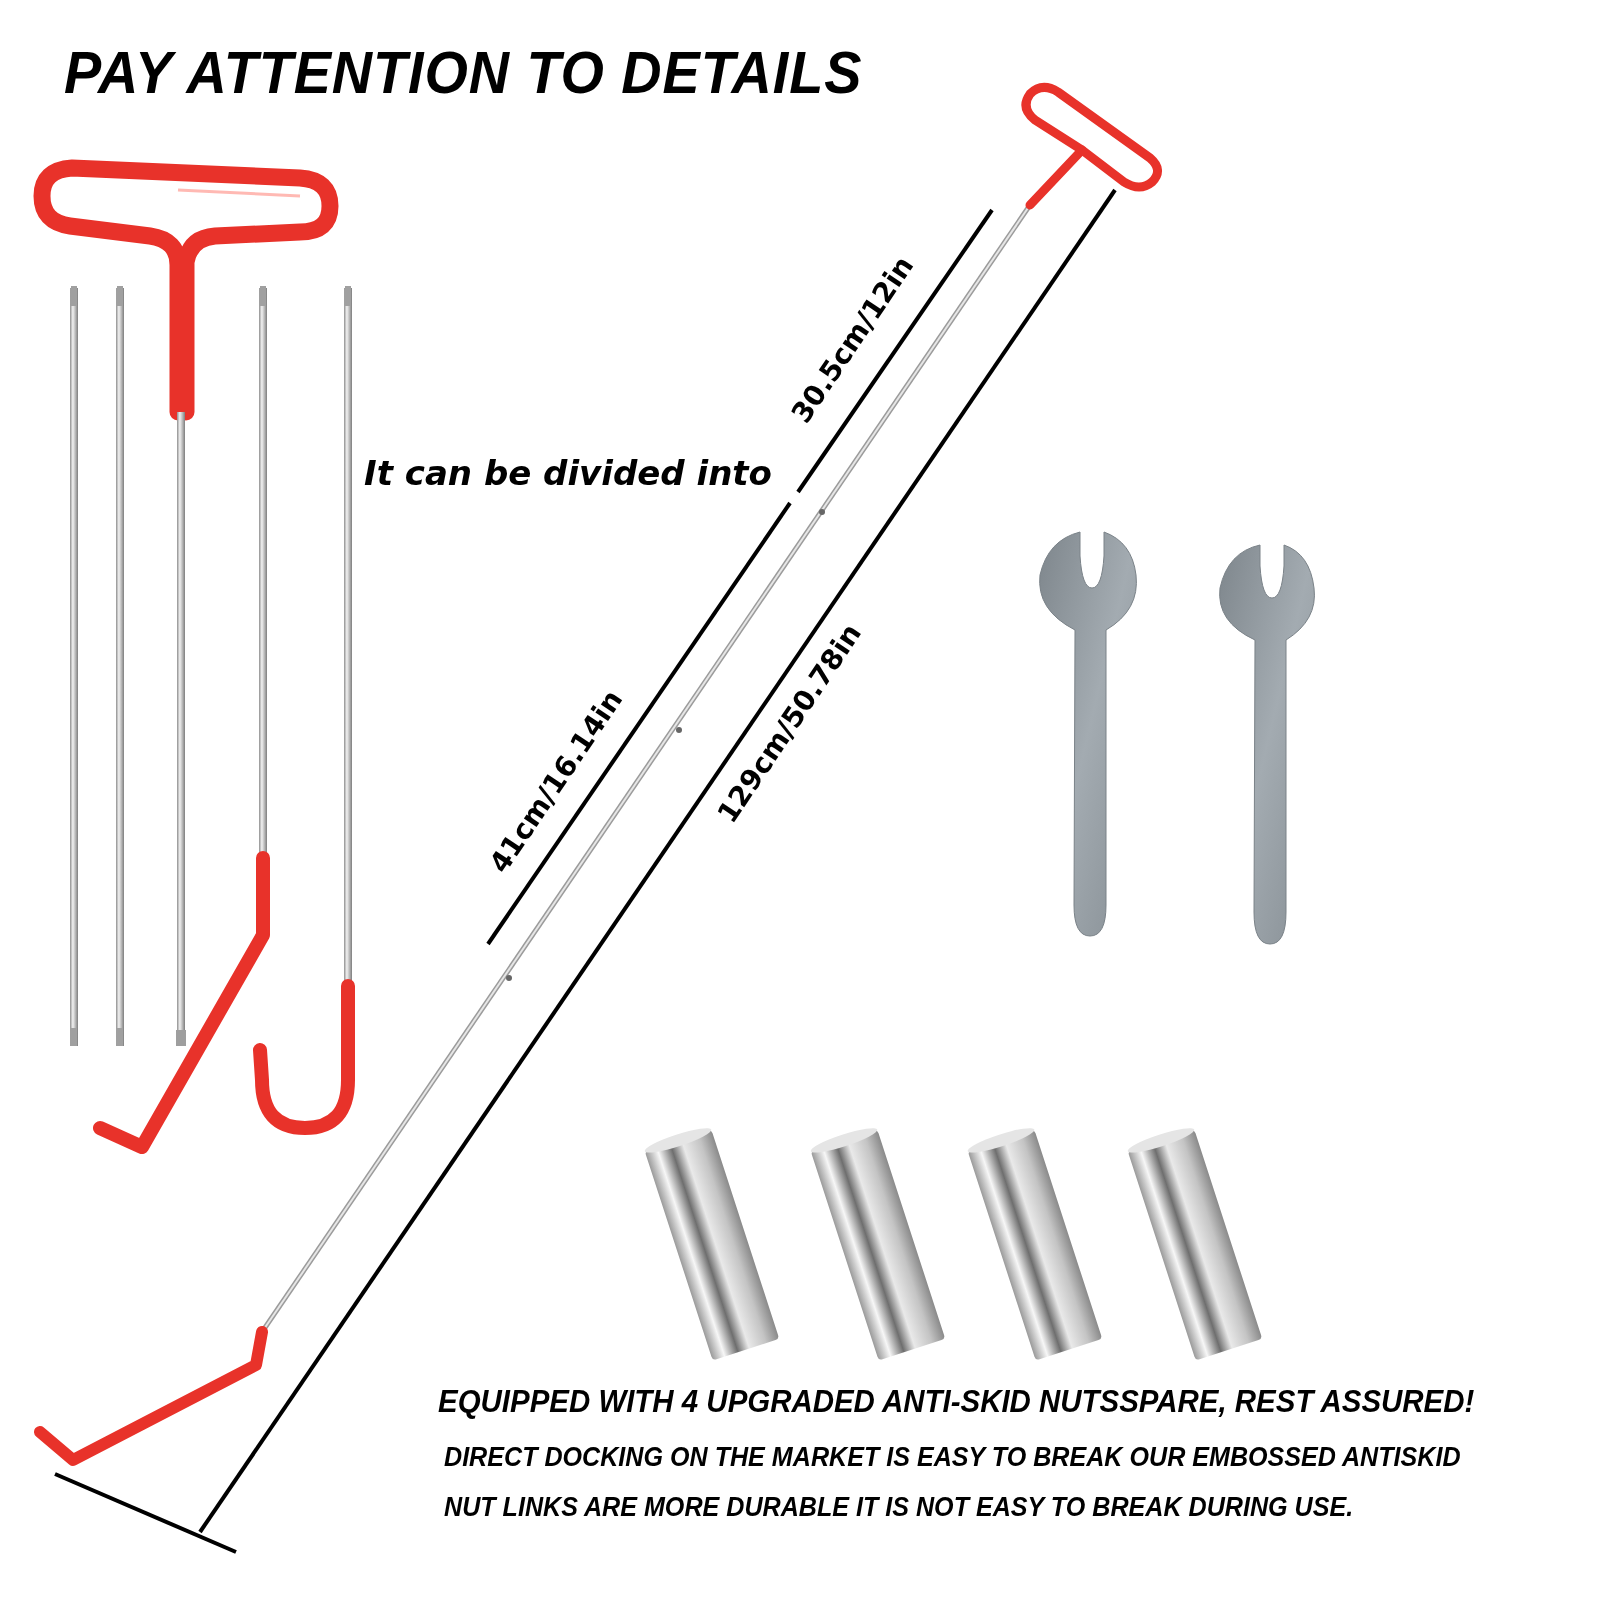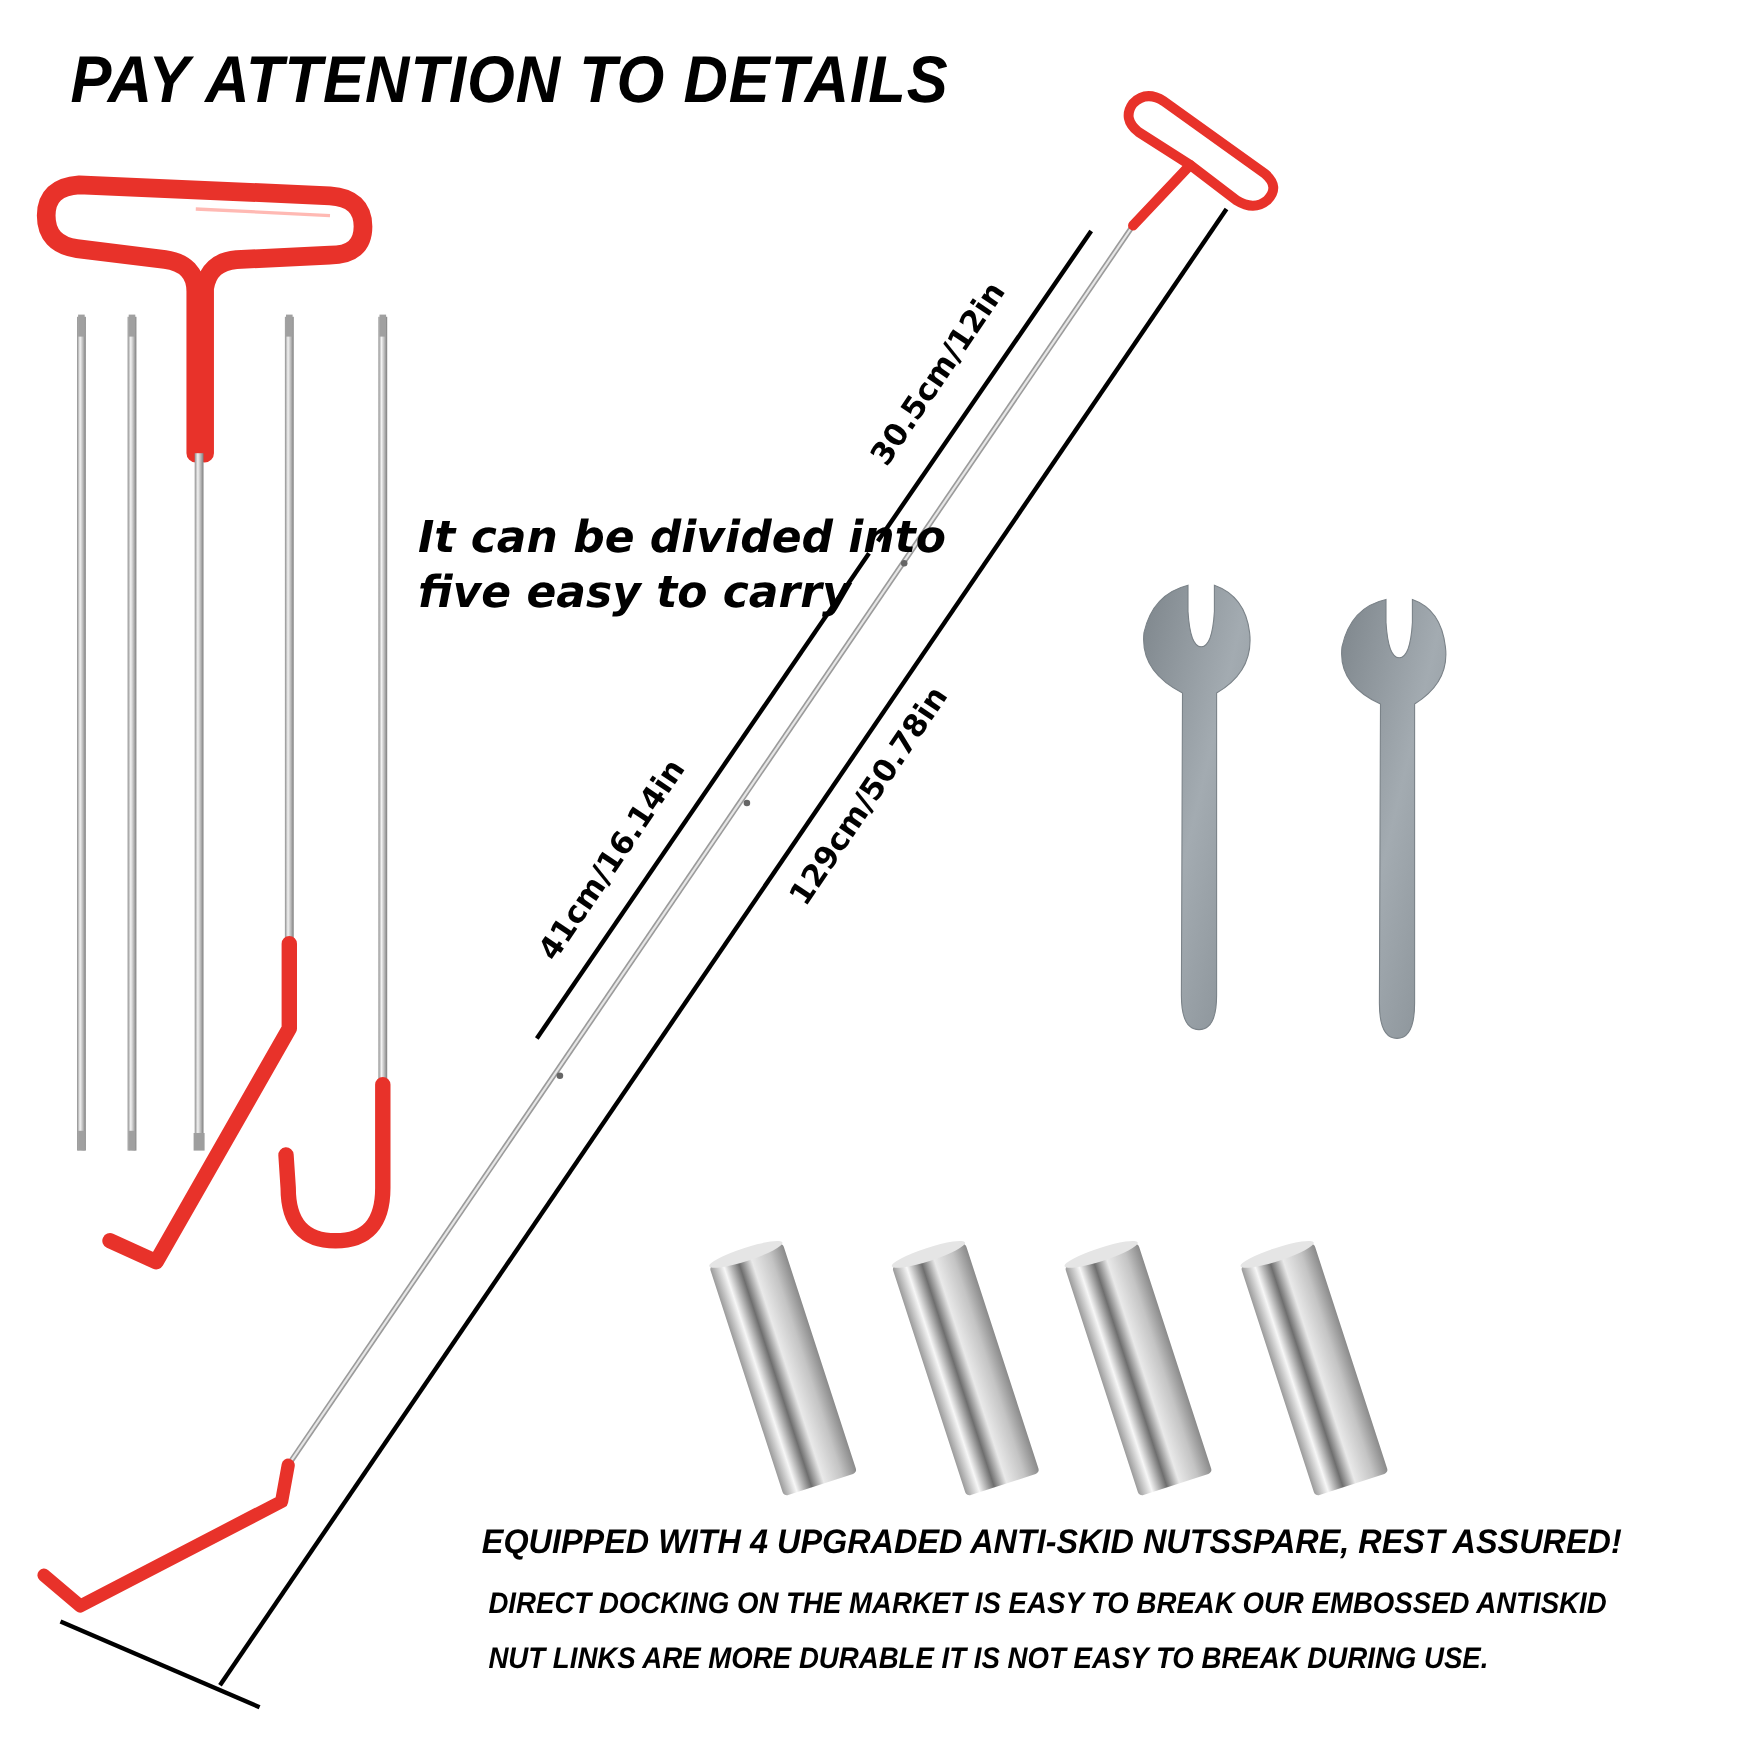--- a/index.html
+++ b/index.html
@@ -3,23 +3,23 @@
   <meta charset="utf-8">
   <style>
     html, body { margin: 0; padding: 0; background: #ffffff; }
     body { width: 1600px; height: 1600px; position: relative; overflow: hidden;
            font-family: "Liberation Sans", "DejaVu Sans", sans-serif; }
     #canvas { position: absolute; left: 0; top: 0; width: 1600px; height: 1600px; }
     .title { position: absolute; left: 64px; top: 38px; margin: 0;
              font-family: "Liberation Sans", sans-serif; font-weight: 700; font-style: italic;
              font-size: 60px; letter-spacing: 1px; color: #000; transform: scaleX(0.93);
              transform-origin: left top; white-space: nowrap; }
-    .caption { position: absolute; left: 364px; top: 448px; margin: 16px;
+    .caption { position: absolute; left: 364px; top: 448px; margin: 0;
                font-family: "DejaVu Sans", sans-serif; font-weight: 700; font-style: italic;
-               font-size: 40px; line-height: 50px; color: #000; }
+               font-size: 34px; line-height: 50px; color: #000; }
     .caption span { display: block; white-space: nowrap; }
     .dim { position: absolute; font-family: "DejaVu Sans", sans-serif; font-weight: 700;
            font-size: 28px; color: #000; white-space: nowrap; transform-origin: left bottom; }
     .bottom { position: absolute; left: 438px; margin: 0; font-family: "Liberation Sans", sans-serif;
               font-weight: 700; font-style: italic; color: #000; white-space: nowrap;
               transform-origin: left top; }
     .b1 { top: 1384px; font-size: 31px; transform: scaleX(0.95); }
     .b2 { top: 1442px; left: 444px; font-size: 27px; transform: scaleX(0.93); }
     .b3 { top: 1492px; left: 444px; font-size: 27px; transform: scaleX(0.93); }
   </style>
@@ -124,21 +124,20 @@
   <g transform="translate(1195 1245) rotate(-18)">
     <rect x="-35" y="-110" width="70" height="220" rx="4" fill="url(#nutGrad)"></rect>
     <ellipse cx="0" cy="-110" rx="35" ry="6" fill="#e5e5e5"></ellipse>
   </g>
 </svg>
 
 <h1 class="title">PAY ATTENTION TO DETAILS</h1>
 
 <div class="caption">
   <span>It can be divided into</span>
-  <span>five easy to carry</span>
 </div>
 
 <div class="dim" style="left:812px; top:396px; transform: rotate(-56deg);">30.5cm/12in</div>
 <div class="dim" style="left:510px; top:846px; transform: rotate(-56deg);">41cm/16.14in</div>
 <div class="dim" style="left:738px; top:796px; transform: rotate(-56deg);">129cm/50.78in</div>
 
 <p class="bottom b1">EQUIPPED WITH 4 UPGRADED ANTI-SKID NUTSSPARE, REST ASSURED!</p>
 <p class="bottom b2">DIRECT DOCKING ON THE MARKET IS EASY TO BREAK OUR EMBOSSED ANTISKID</p>
 <p class="bottom b3">NUT LINKS ARE MORE DURABLE IT IS NOT EASY TO BREAK DURING USE.</p>
 

